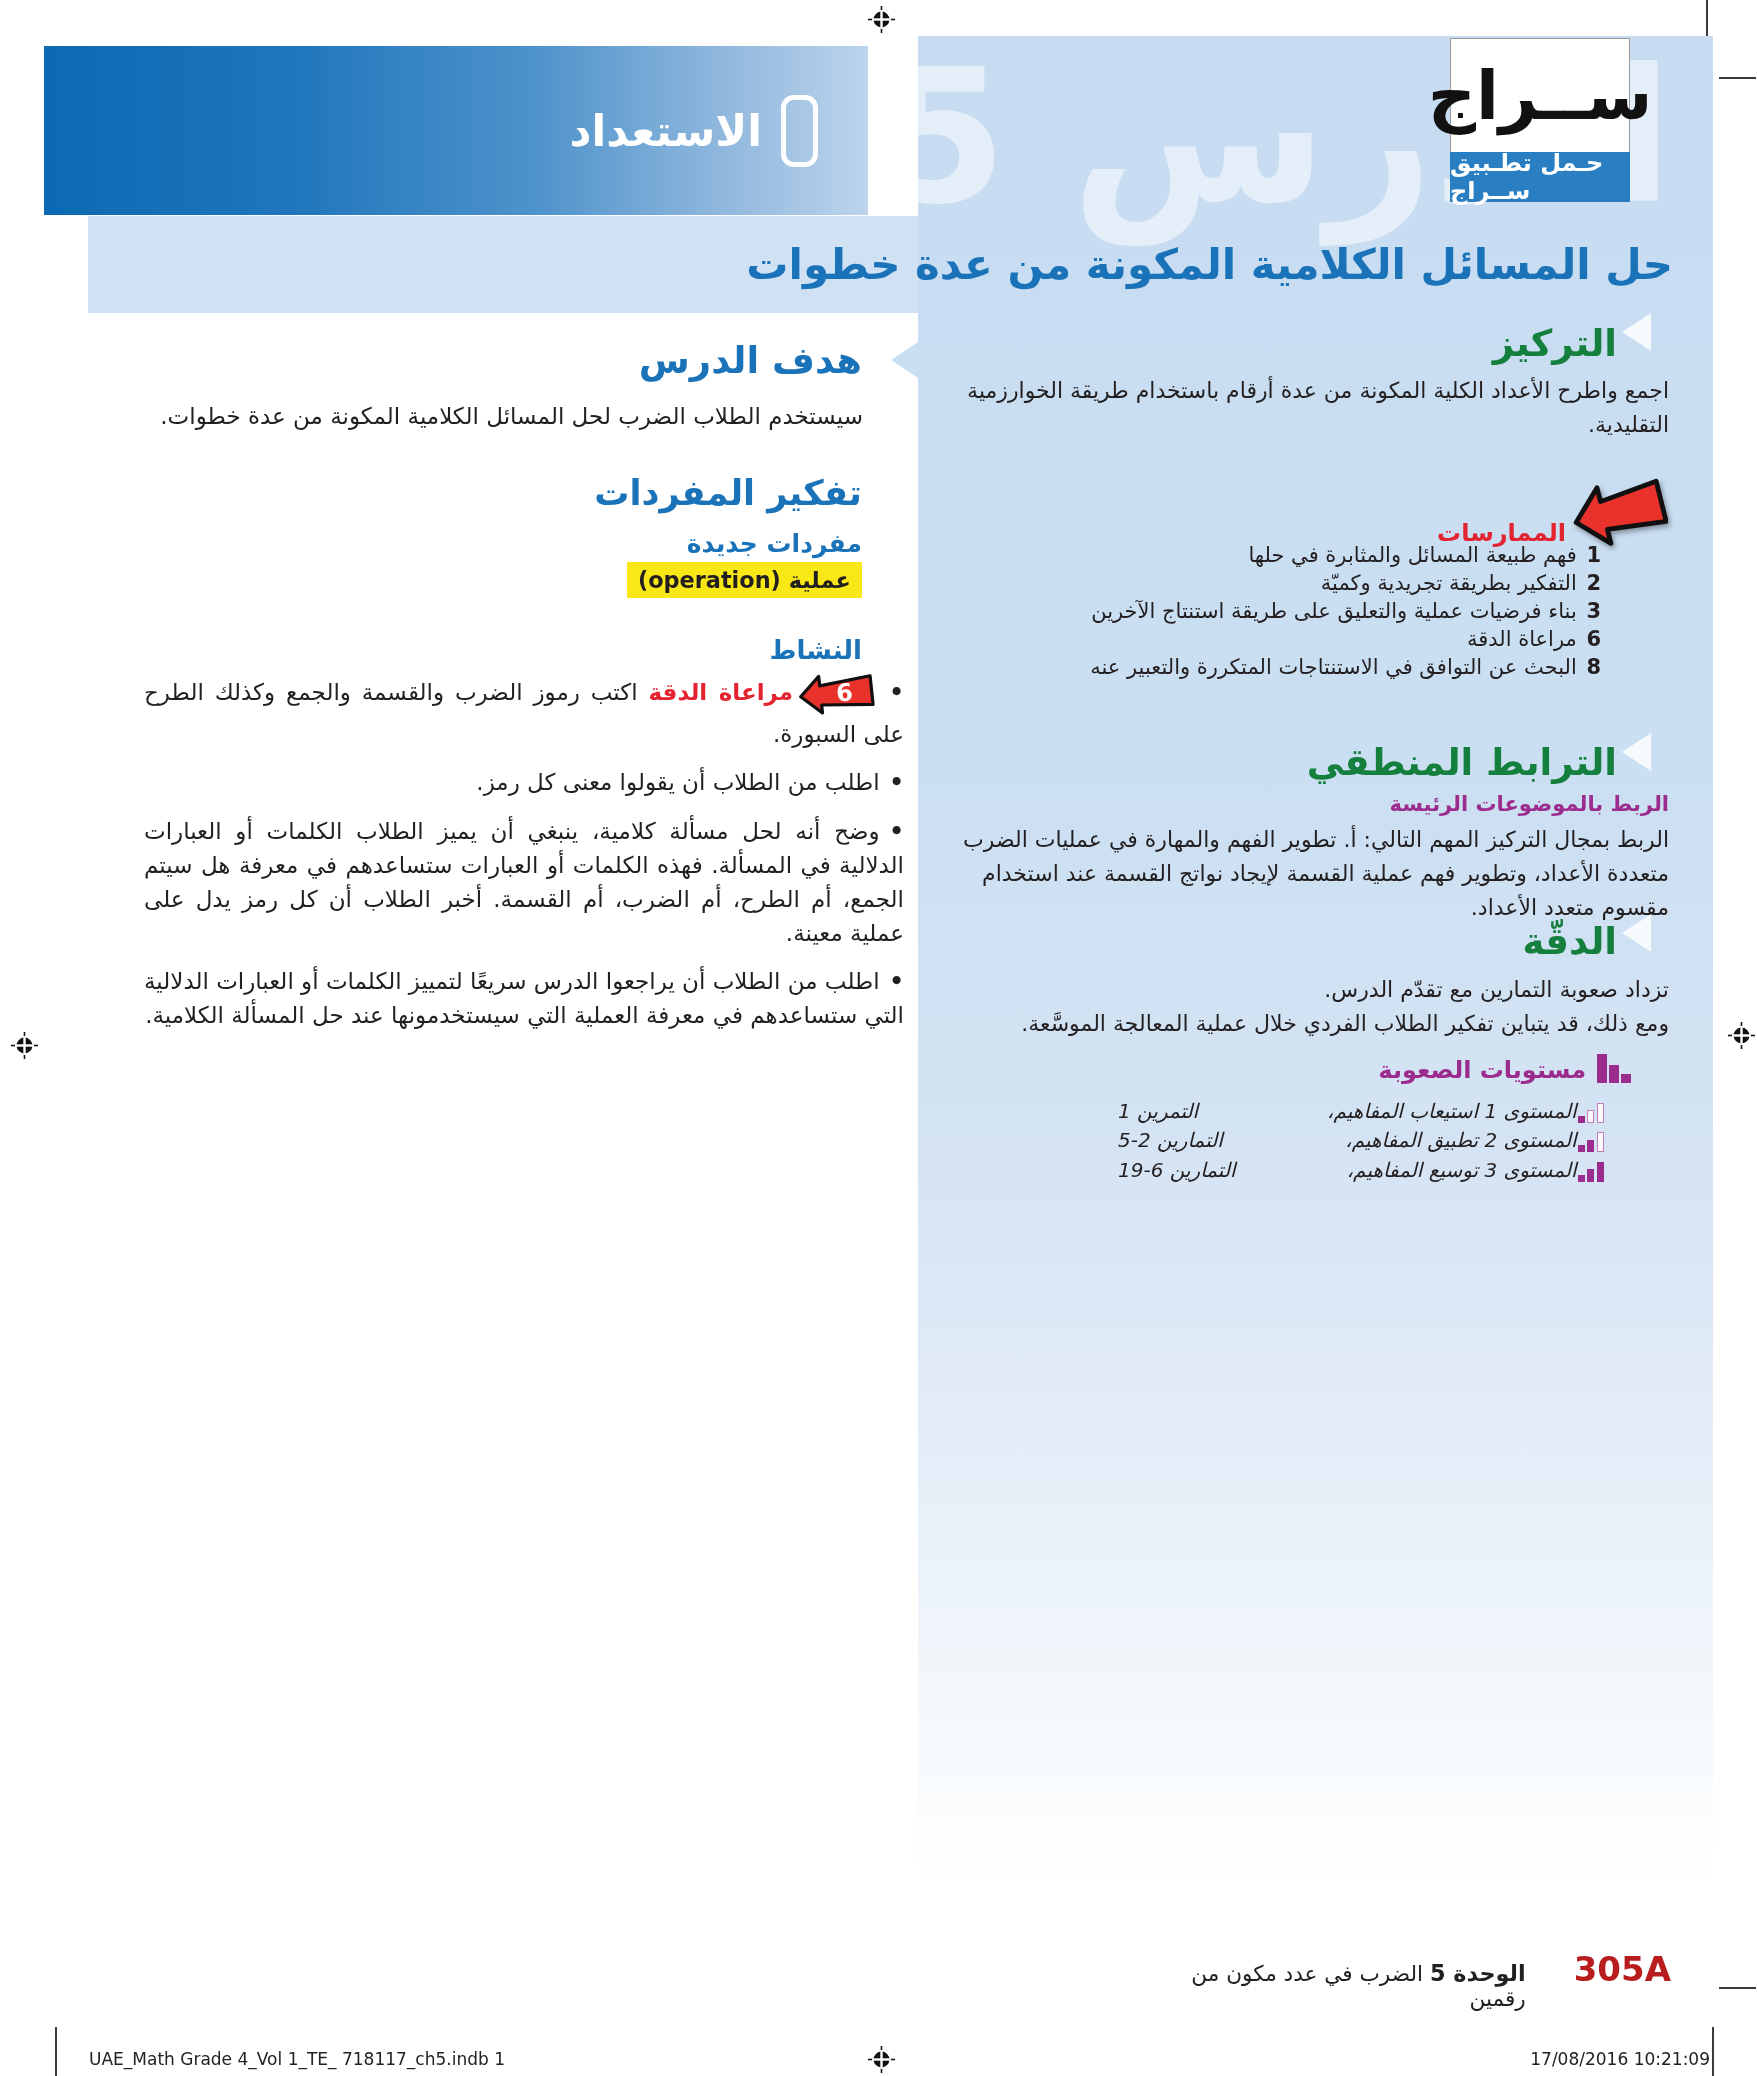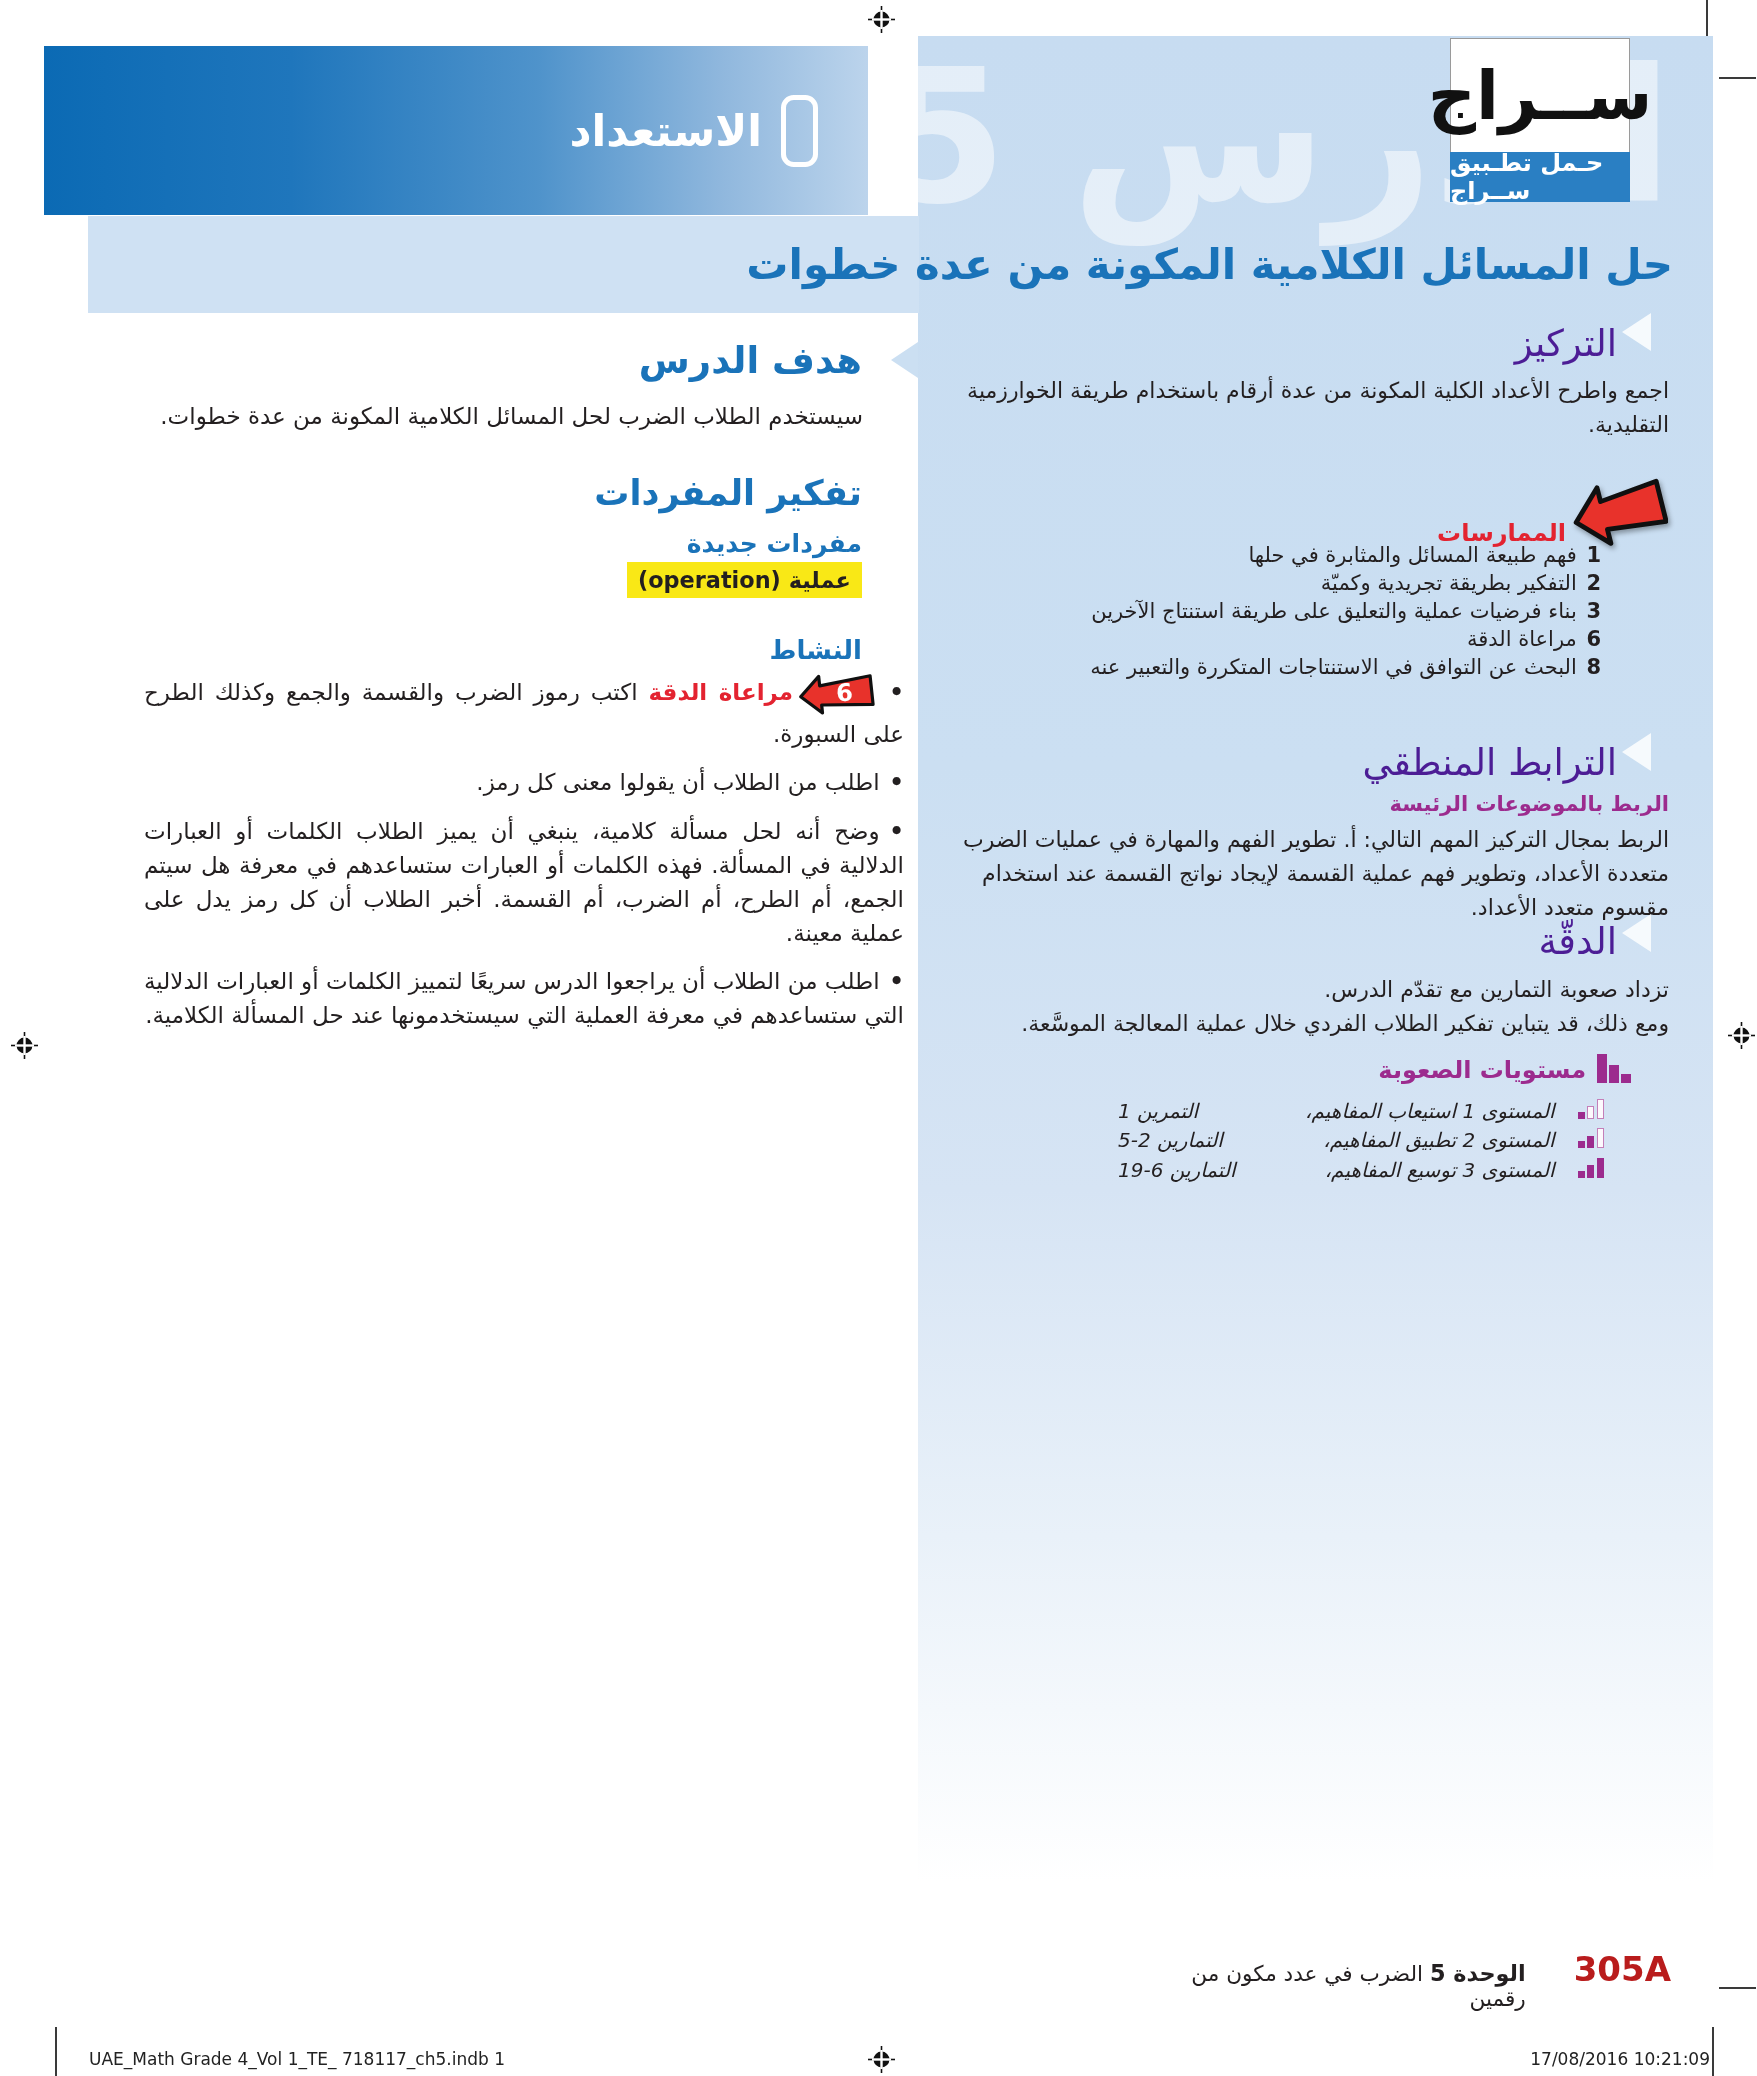--- a/index.html
+++ b/index.html
@@ -29,41 +29,41 @@
     color:rgba(255,255,255,0.52);line-height:1.05;text-align:left;z-index:2;}
 
   
   #siraj-logo{left:1450px;top:38px;width:180px;z-index:3;}
   #siraj-logo-box{height:113px;background:#ffffff;border:1.6px solid #9a9a9a;border-bottom:none;
     display:flex;align-items:center;justify-content:center;font-size:67px;font-weight:bold;color:#111;}
   #siraj-logo-bar{height:50px;background:#2a7fc3;display:flex;align-items:center;justify-content:center;
     color:#ffffff;font-size:24px;font-weight:bold;}
 
   
-  .sec-head-purple{font-size:37px;font-weight:normal;color:#4c1d95;text-align:right;}
+  .sec-head-purple{font-size:37px;font-weight:bold;color:#15803d;text-align:right;}
   .sec-head-blue{font-weight:bold;color:#1a73b9;text-align:right;}
   .body-text{font-size:22px;line-height:34px;text-align:right;color:#231f20;}
   .tri-white{width:0;height:0;border-top:19px solid transparent;border-bottom:19px solid transparent;
     border-right:29.6px solid #f6fafd;z-index:4;}
   .z4{z-index:4;}
 
   
   #practices-heading{font-size:24px;font-weight:bold;color:#e32330;text-align:right;}
   .practice-item{font-size:21px;line-height:28px;text-align:right;}
   .practice-num{font-weight:bold;margin-inline-end:9.6px;}
   #practices-arrow{filter:drop-shadow(2.4px 3.2px 2.4px rgba(0,0,0,0.35));}
 
   
   .bars{display:inline-flex;align-items:flex-end;gap:2.4px;}
   .bars i{display:inline-block;}
   .bar-f{background:#9c2b8e;}
   .bar-o{background:#fdf9fd;border:1.6px solid #c47fb9;box-sizing:border-box;}
   #difficulty-heading-text{font-size:24px;font-weight:bold;color:#9c2b8e;text-align:right;}
   .diff-row{display:flex;direction:rtl;align-items:center;justify-content:space-between;height:29.6px;}
-  .diff-right{display:flex;align-items:flex-start;gap:23px;}
+  .diff-right{display:flex;align-items:flex-end;gap:1px;}
   .diff-label,.diff-ex{font-size:20px;font-style:italic;color:#231f20;}
 
   
   #objective-wedge{left:891px;top:342px;width:0;height:0;border-top:18.4px solid transparent;
     border-bottom:18.4px solid transparent;border-right:27px solid #cbdff2;z-index:4;}
   #vocab-term-wrap{text-align:right;}
   #vocab-term{display:inline-block;background:#f9e816;padding:4.8px 11.2px;font-size:22.4px;font-weight:bold;}
   .bullet{position:relative;margin-bottom:14.4px;font-size:23px;line-height:34px;
     text-align:justify;text-align-last:right;}
   .bullet .dot{font-weight:bold;margin-inline-end:9.6px;}

